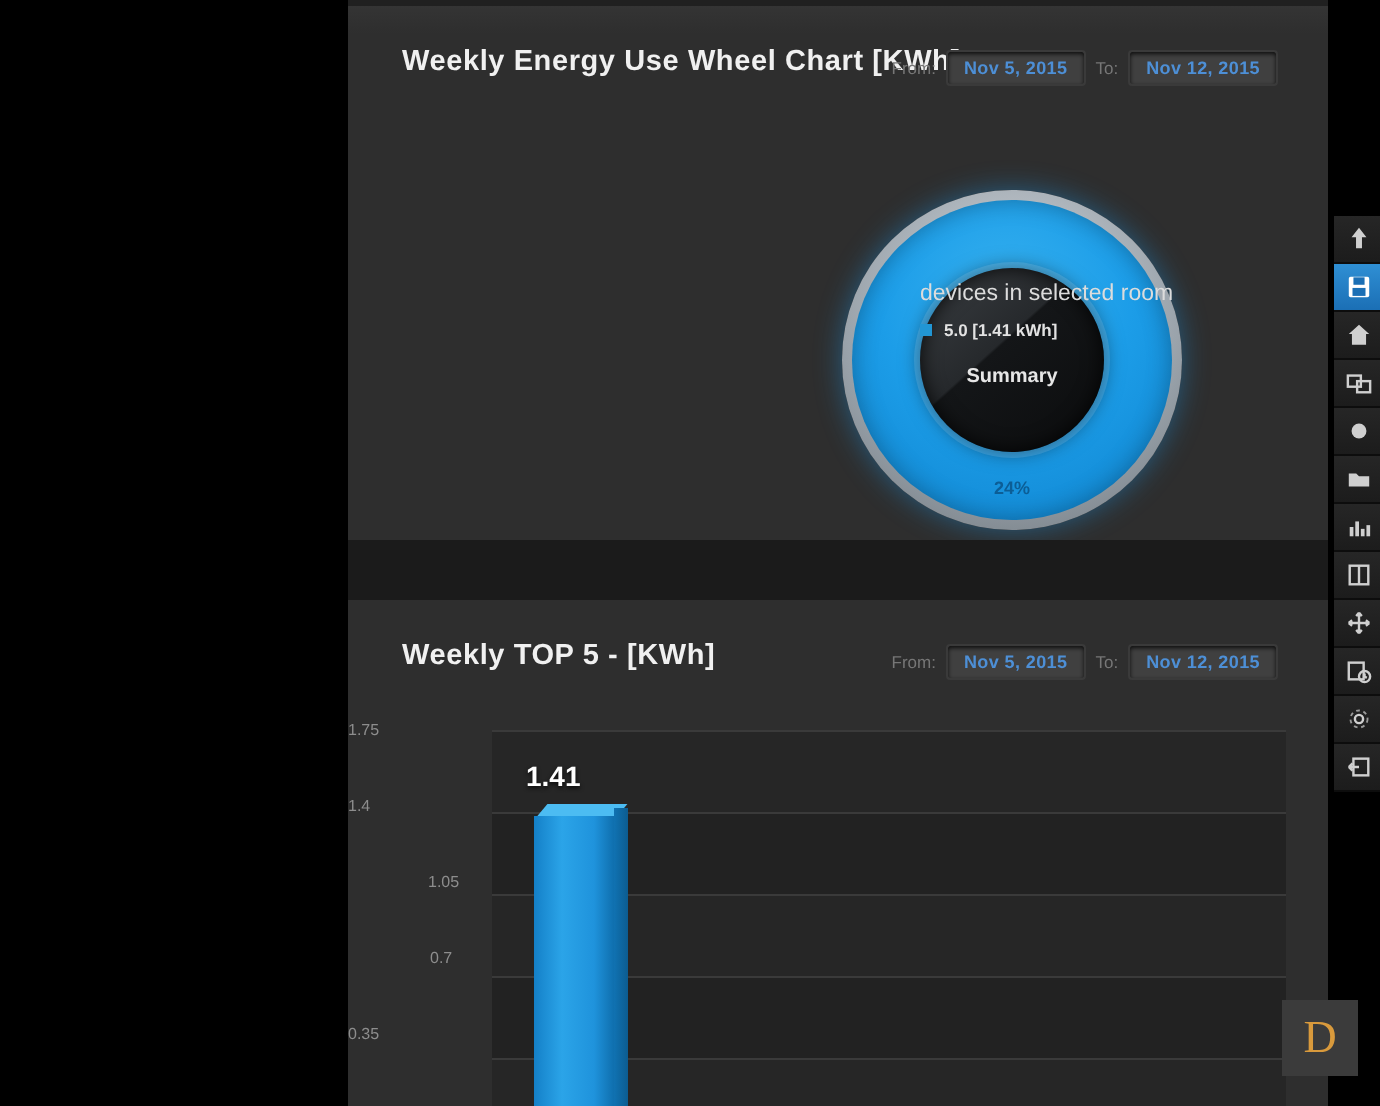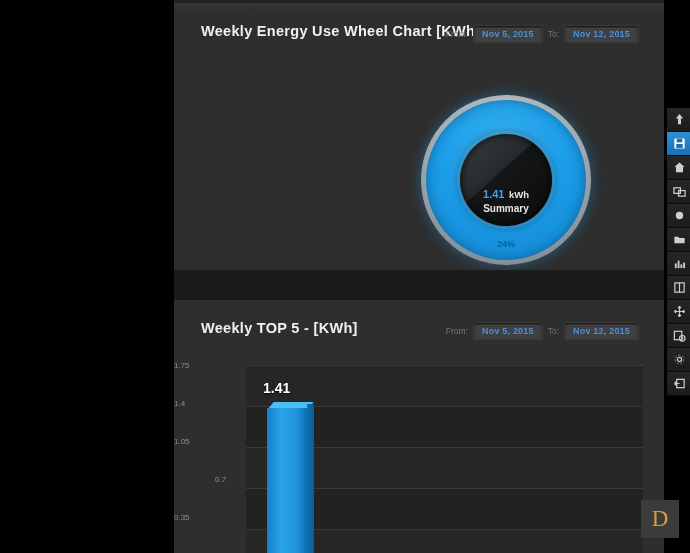--- a/index.html
+++ b/index.html
@@ -198,30 +198,33 @@
           <span class="dr-label">To:</span>
           <span class="dr-field">Nov 12, 2015</span>
         </div>
       </div>
 
       <div class="wheel-wrap">
         <div class="wheel-rim"></div>
         <div class="wheel-ring"></div>
         <div class="wheel-hole">
           <div class="wheel-center-text">
-            <div>
-              <span class="wc-value">1.41</span>
-              <span class="wc-unit">kWh</span>
-            </div>
             <div class="wc-label">Summary</div>
           </div>
         </div>
         <div class="wheel-pct">24%</div>
       </div>
 
+      <div class="legend">
+        <div class="legend-title">devices in selected room</div>
+        <div class="legend-row">
+          <span class="legend-swatch" style="background: rgb(33, 150, 212);"></span>
+          <span class="legend-text">5.0 [1.41 kWh]</span>
+        </div>
+      </div>
     </section>
 
     <div class="panel-divider"></div>
 
     <section class="panel-bars">
       <div class="panel-header">
         <div class="panel-title">Weekly TOP 5 - [KWh]</div>
 
         <div class="daterange">
           <span class="dr-label">From:</span>
@@ -239,21 +242,21 @@
           <div class="band" style="top: 164px;"></div>
           <div class="bar3d" style="left: 21px; top: 36.9143px; height: 153.086px; width: 47px;">
             <div class="bar-top"></div>
             <div class="bar-side"></div>
             <div class="bar-face"></div>
           </div>
         </div>
       <div id="y-axis">
           <div class="ytick" style="left: 0px; top: 65px;">1.75</div>
           <div class="ytick" style="left: 0px; top: 103px;">1.4</div>
-          <div class="ytick" style="left: 0px; top: 141px;">1.05</div>
+          <div class="ytick" style="left: 0px; top: 141px; padding-left: 40px;">1.05</div>
           <div class="ytick" style="left: 0px; top: 179px; margin-left: 41px;">0.7</div>
           <div class="ytick" style="left: 0px; top: 217px;">0.35</div>
         </div>
     <div class="bar-label" style="left: 89px; top: 79.9143px;">1.41</div>
       </section>
   </div>
 
   <div class="right-black"></div>
   <nav class="sidebar" id="sidebar">
       <div class="sb-item">

